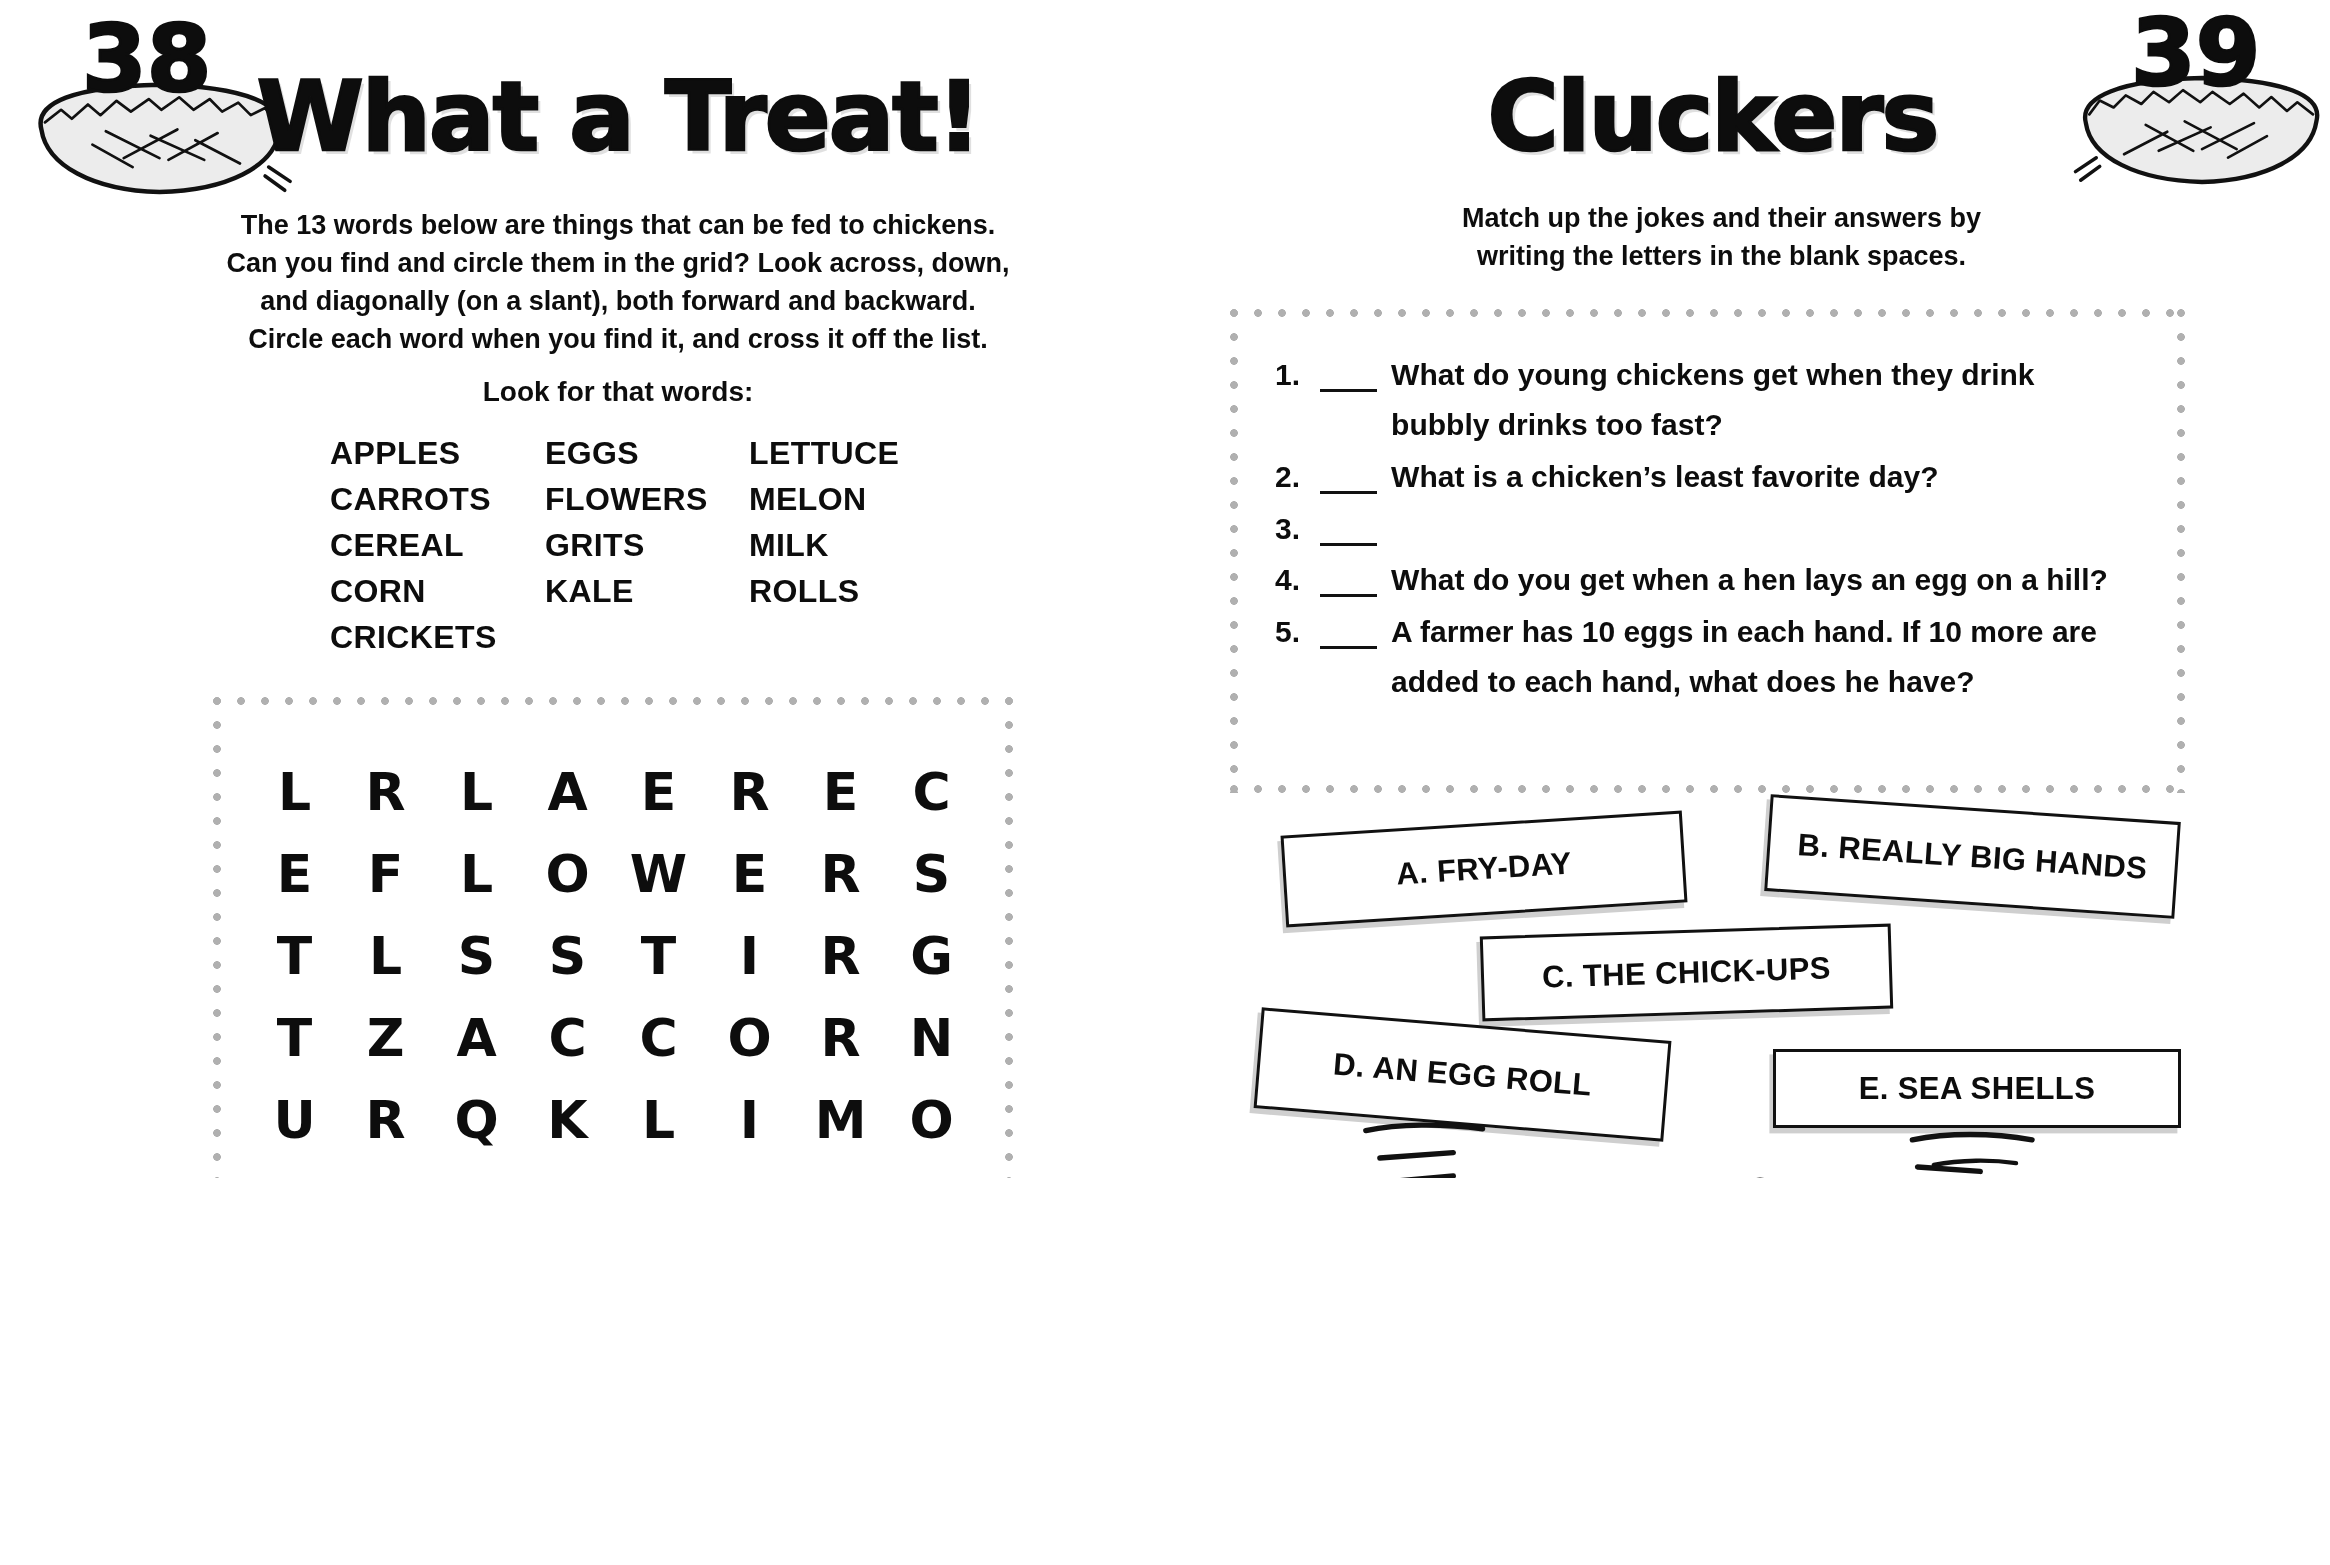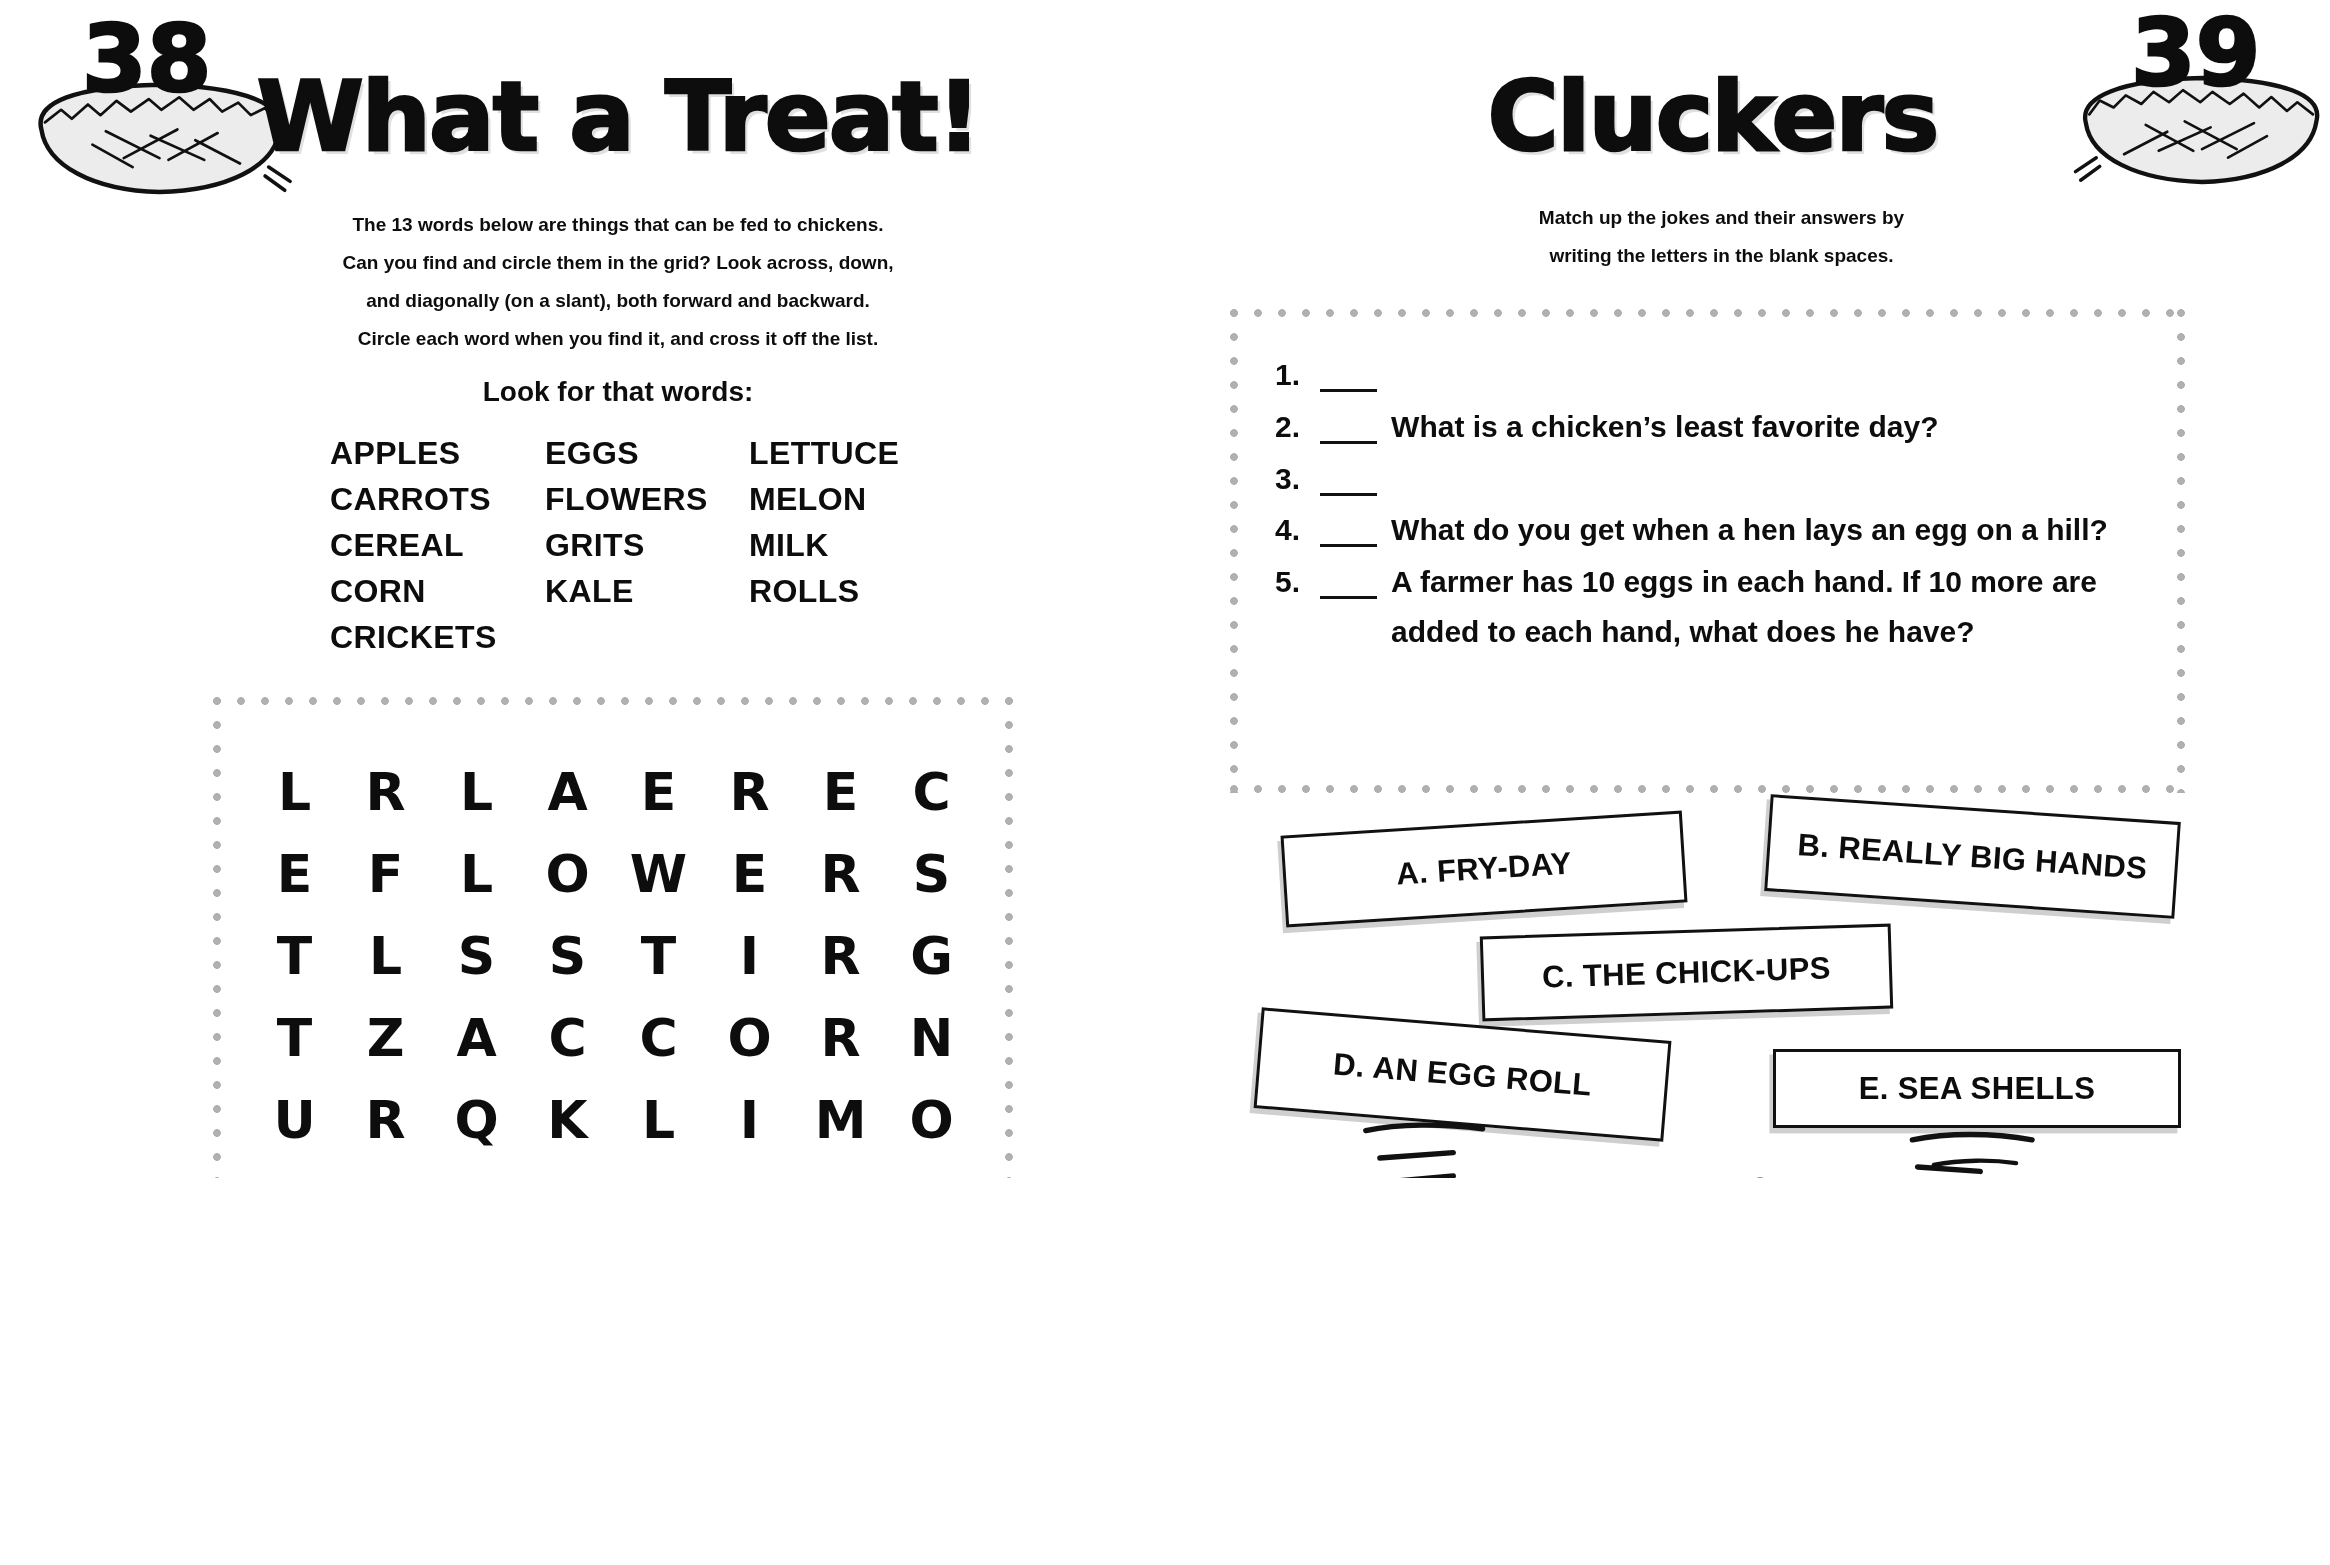--- a/index.html
+++ b/index.html
@@ -8,21 +8,21 @@
   .abs{position:absolute;}
 
   
   .big-title{font-family:"DejaVu Sans",sans-serif;font-weight:bold;font-size:97px;
              letter-spacing:-1.8px;-webkit-text-stroke:2.7px #0d0d0d;
              text-shadow:3.6px 3.6px 0 rgba(0,0,0,0.12);text-align:center;line-height:1;}
   .badge-num{font-family:"DejaVu Sans",sans-serif;font-weight:bold;font-size:93px;
              -webkit-text-stroke:2.7px #0d0d0d;line-height:1;z-index:3;}
 
   
-  .instructions{font-weight:700;font-size:19px;line-height:38px;text-align:center;
+  .instructions{font-weight:700;font-size:27px;line-height:38px;text-align:center;
                 white-space:pre-line;}
   .words-heading{font-weight:800;font-size:28px;text-align:center;}
   .word-columns{display:flex;}
   .word-col{font-weight:700;font-size:32px;line-height:46px;letter-spacing:0.4px;}
   .word-col.c1{width:215px;} .word-col.c2{width:204px;}
 
   
   .dotbox{position:absolute;}
   .dots-h{position:absolute;left:0;right:0;height:8px;
     background-image:radial-gradient(circle at 4px 4px,#b0b0b0 3.6px,transparent 4.1px);
@@ -215,20 +215,22 @@
 
     <div class="dotbox" style="left:1230px;top:309px;width:955px;height:484px;">
       <div class="dots-h top"></div>
       <div class="dots-h bottom"></div>
       <div class="dots-v left"></div>
       <div class="dots-v right"></div>
       <div class="jokes">
           <div class="joke">
             <span class="joke-num">1.</span>
             <span class="joke-blank"></span>
+            <span class="joke-text">What do young chickens get when they drink
+bubbly drinks too fast?</span>
           </div>
           <div class="joke">
             <span class="joke-num">2.</span>
             <span class="joke-blank"></span>
             <span class="joke-text">What is a chicken’s least favorite day?</span>
           </div>
           <div class="joke">
             <span class="joke-num">3.</span>
             <span class="joke-blank"></span>
           </div>

